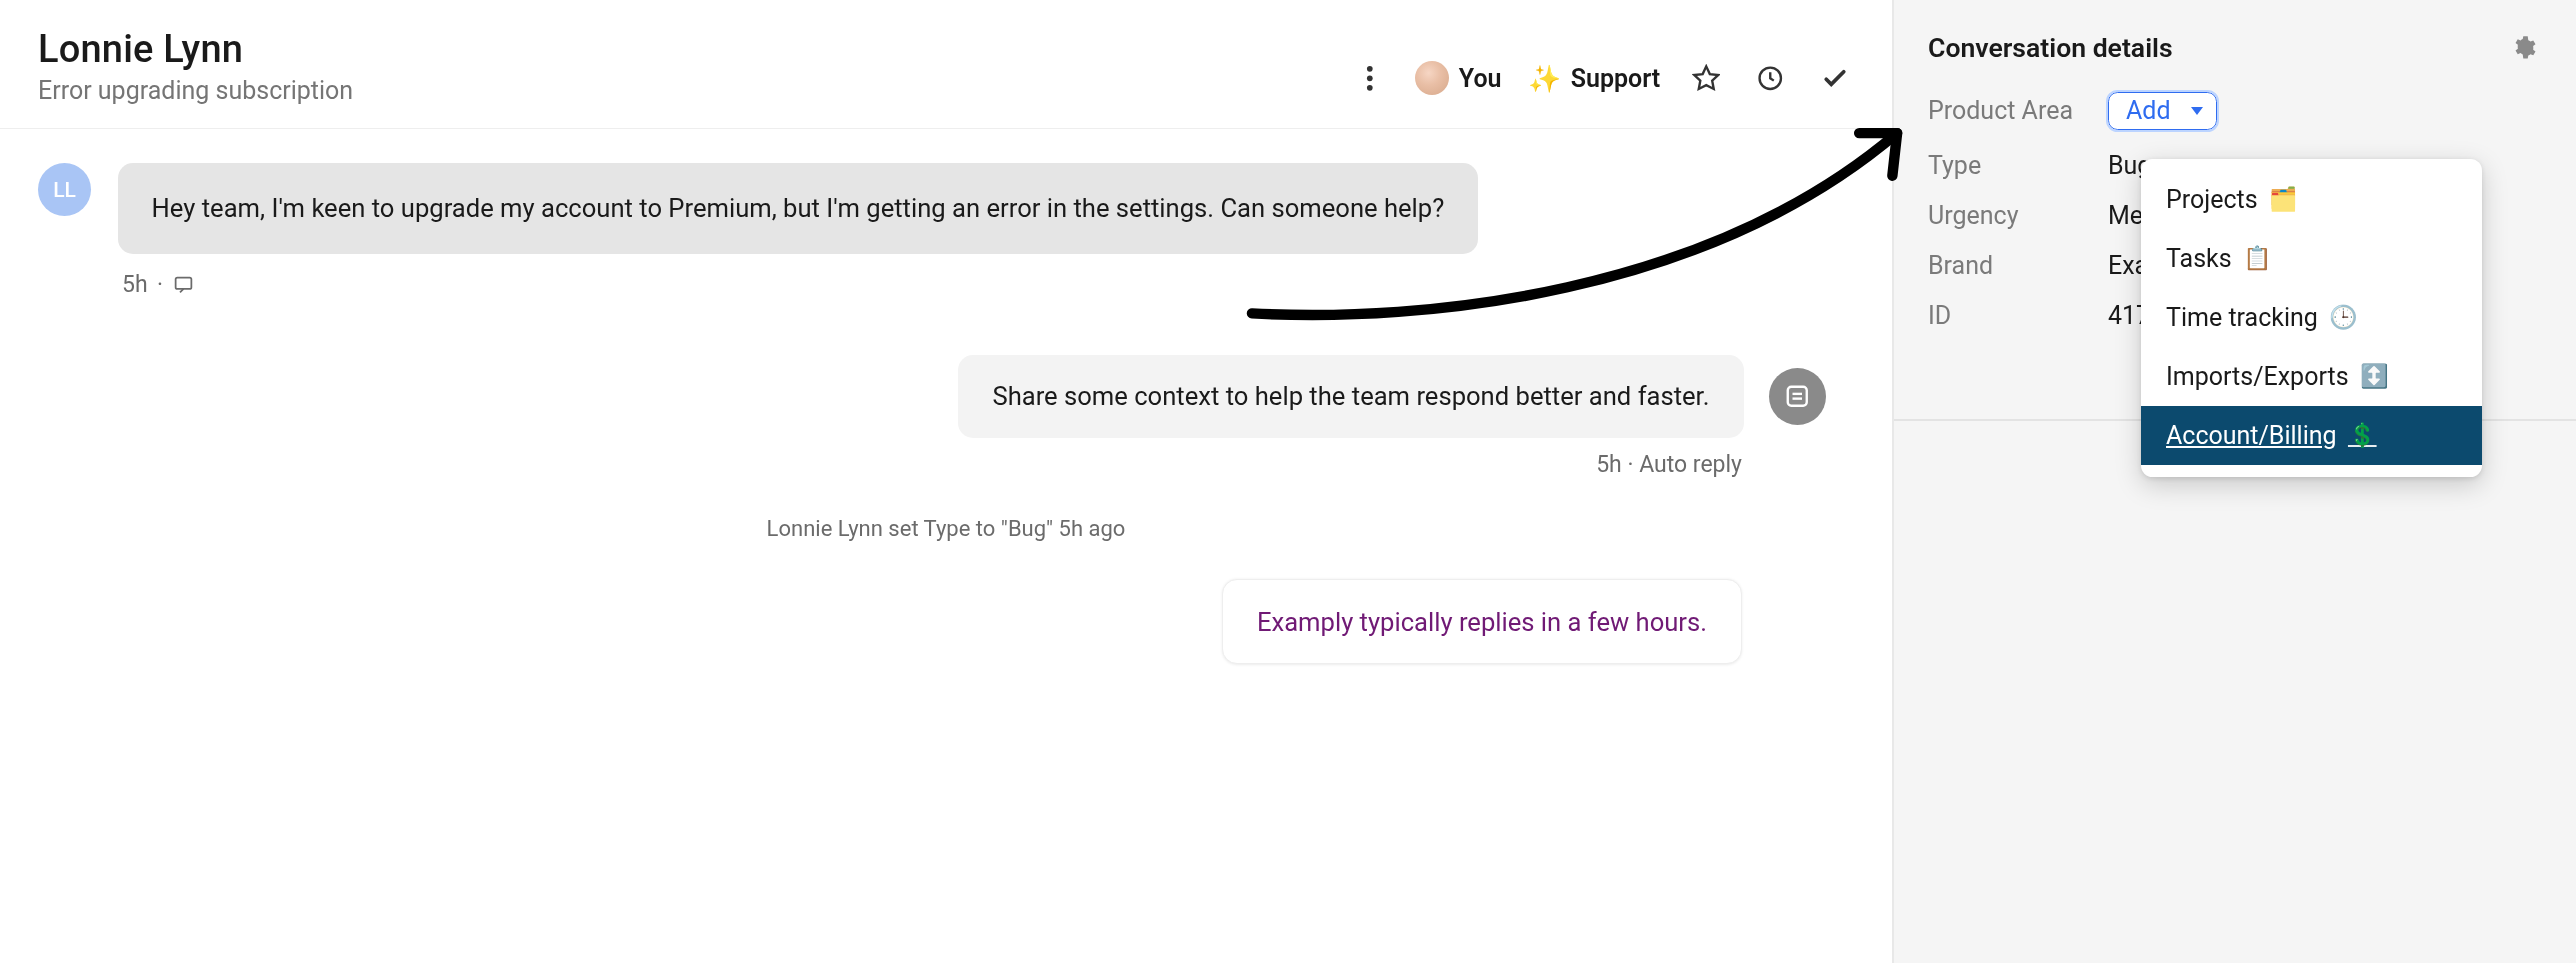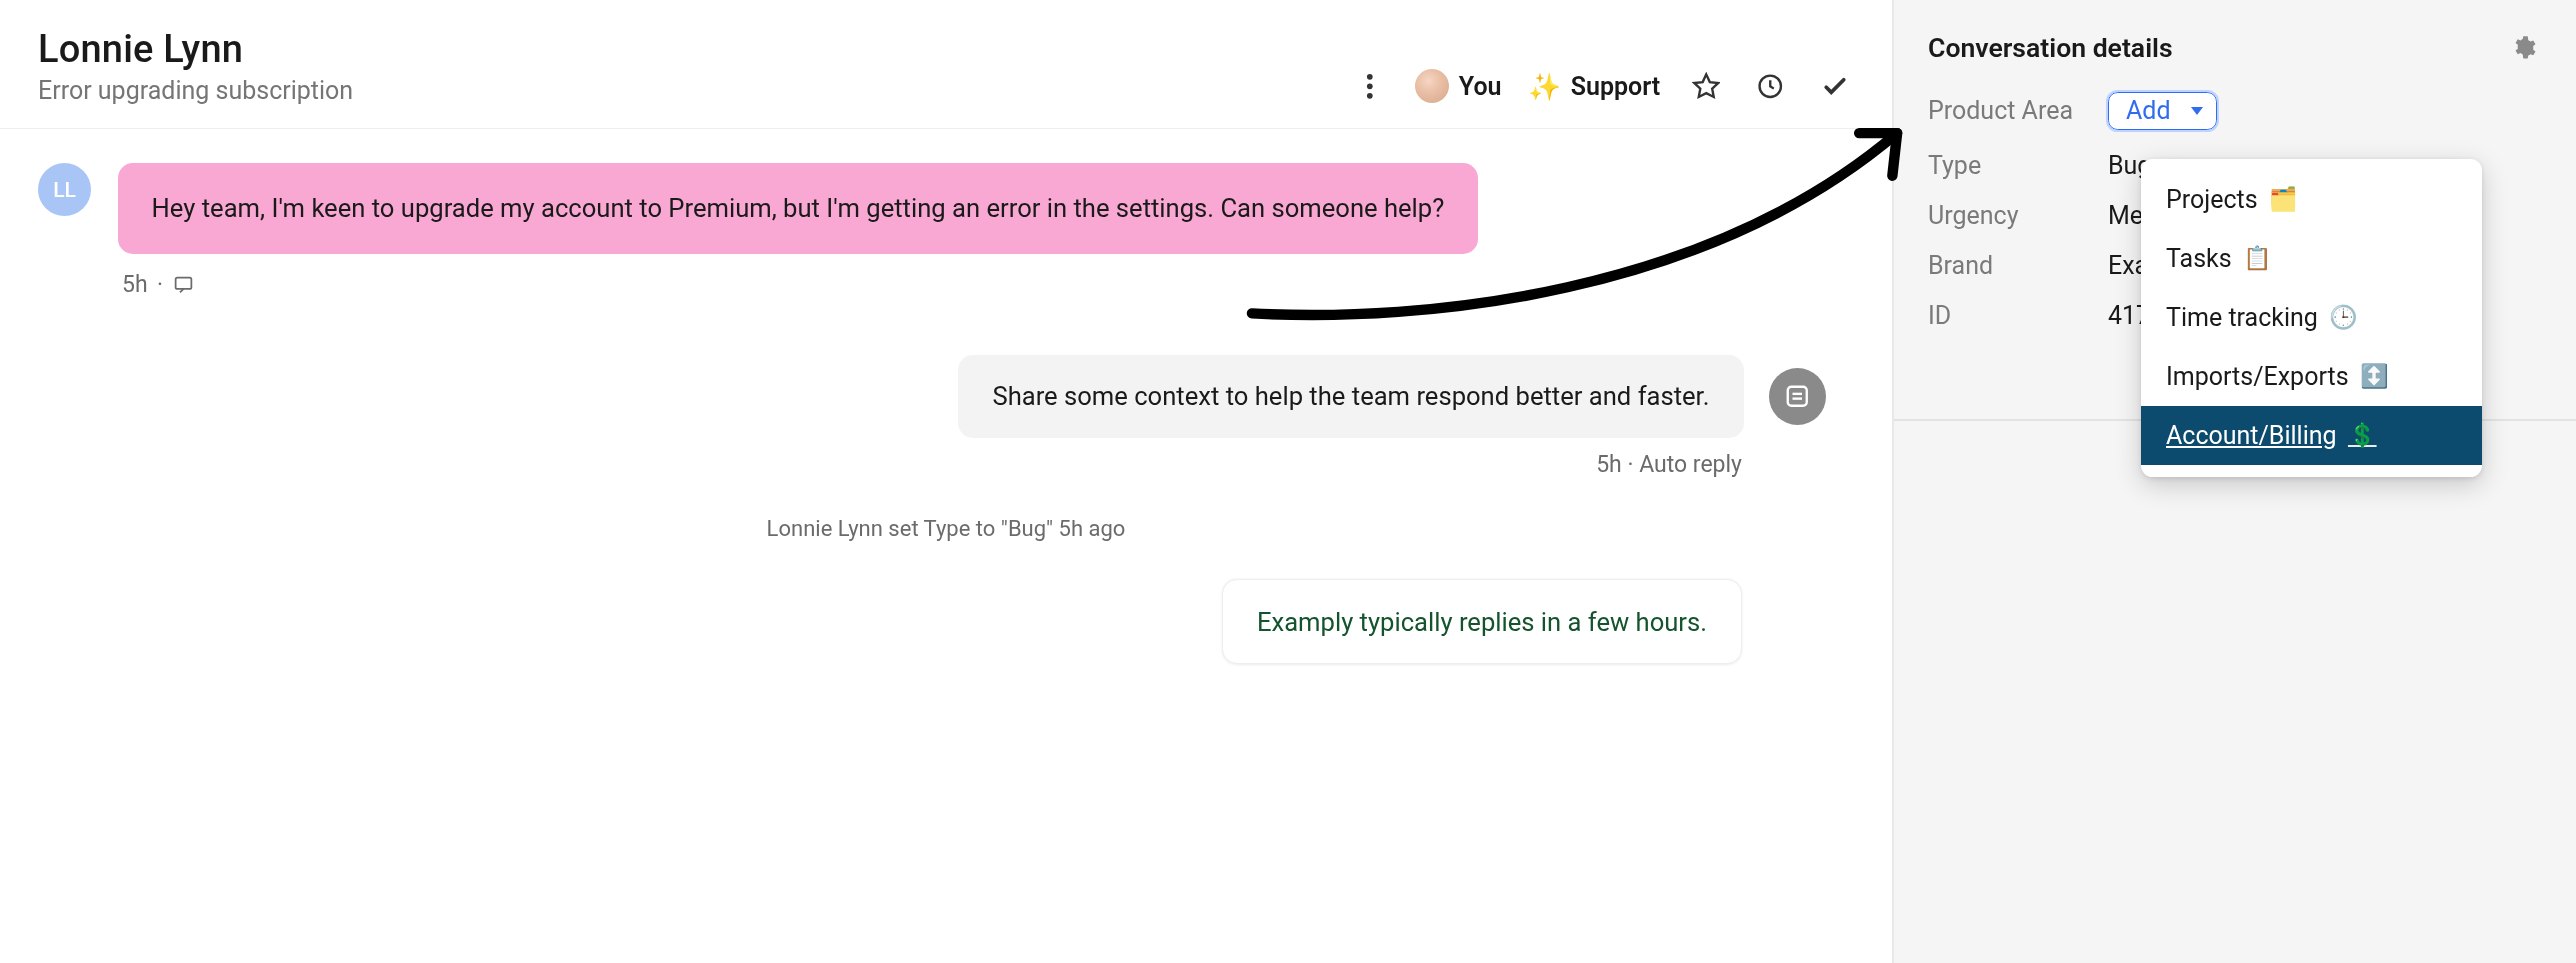--- a/index.html
+++ b/index.html
@@ -18,21 +18,21 @@
   }
   
   .main {
     flex: 1 1 auto;
     min-width: 0;
     position: relative;
     border-right: 1.9px solid #e8e8e8;
   }
   .header {
     display: flex;
-    align-items: flex-end;
+    align-items: center;
     justify-content: space-between;
     padding: 26.6px 38px 23px 38px;
     border-bottom: 1.9px solid #eeeeee;
   }
   .title-block { display: flex; flex-direction: column; gap: 5.7px; }
   .title {
     font-size: 38px;
     font-weight: 500;
     color: #1a1a1a;
     letter-spacing: 0.2px;
@@ -84,21 +84,21 @@
   }
   .avatar-circle {
     width: 53px; height: 53px;
     border-radius: 50%;
     display: flex; align-items: center; justify-content: center;
     font-size: 21px; font-weight: 500;
     flex-shrink: 0;
   }
   .avatar-ll { background: #a9c5f5; color: #ffffff; }
   .bubble-user {
-    background: #f9a8d4;
+    background: #e5e5e5;
     border-radius: 15px;
     padding: 26.6px 34px;
     max-width: 1574px;
     font-size: 25.6px;
     line-height: 1.45;
     color: #1a1a1a;
   }
   .meta-left {
     margin-left: 84px;
     color: #6b6b6b;
@@ -149,21 +149,21 @@
   .bubble-plain {
     display: flex;
     justify-content: flex-end;
     margin-right: 112px;
   }
   .bubble-plain .inner {
     background: #ffffff;
     border-radius: 15px;
     padding: 26.6px 34px;
     font-size: 25.6px;
-    color: #14532d;
+    color: #701a75;
     box-shadow: 0 0.9px 2.8px rgba(0,0,0,0.08);
     border: 0.9px solid #eee;
   }
   
   .sidebar {
     width: 683px;
     flex-shrink: 0;
     background: #f5f5f5;
     border-left: 0.9px solid #e8e8e8;
     position: relative;

